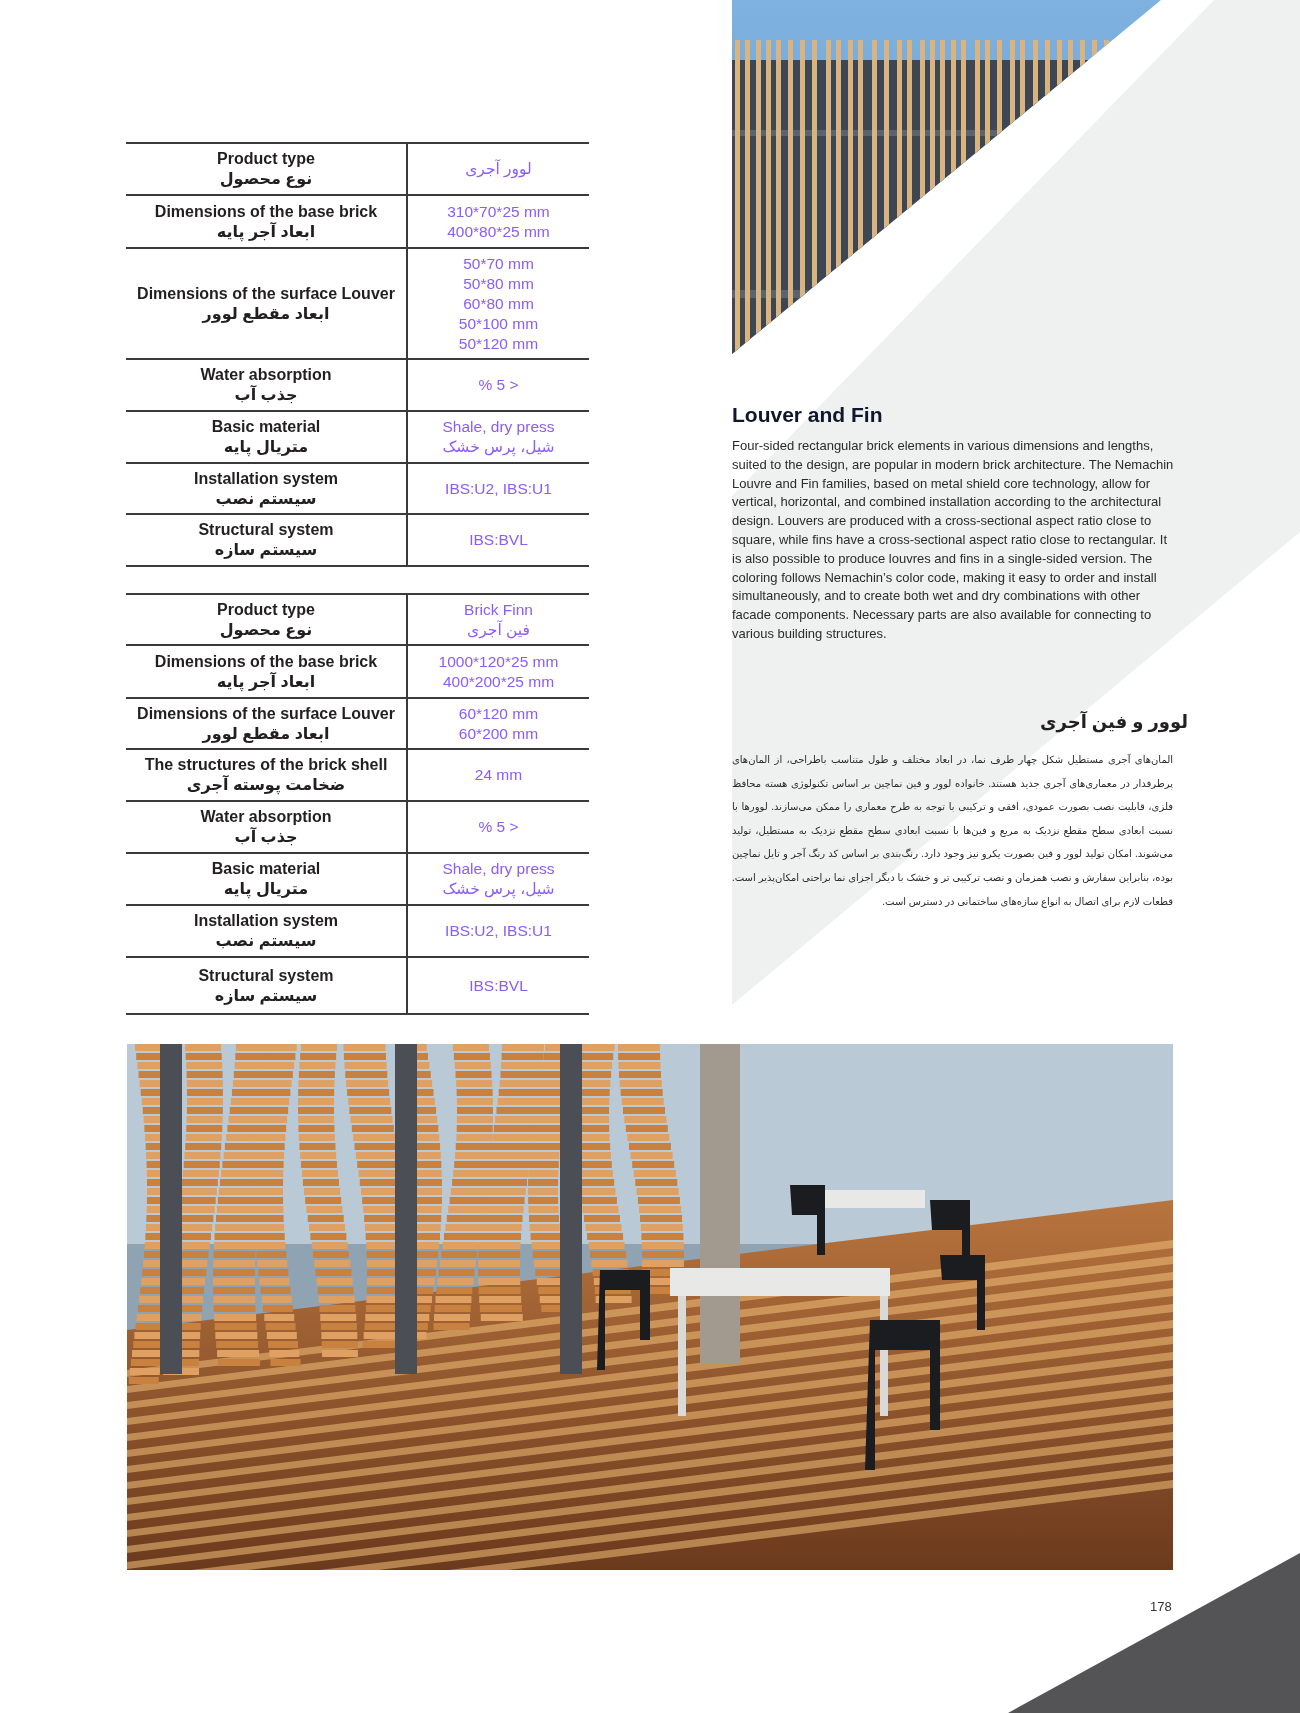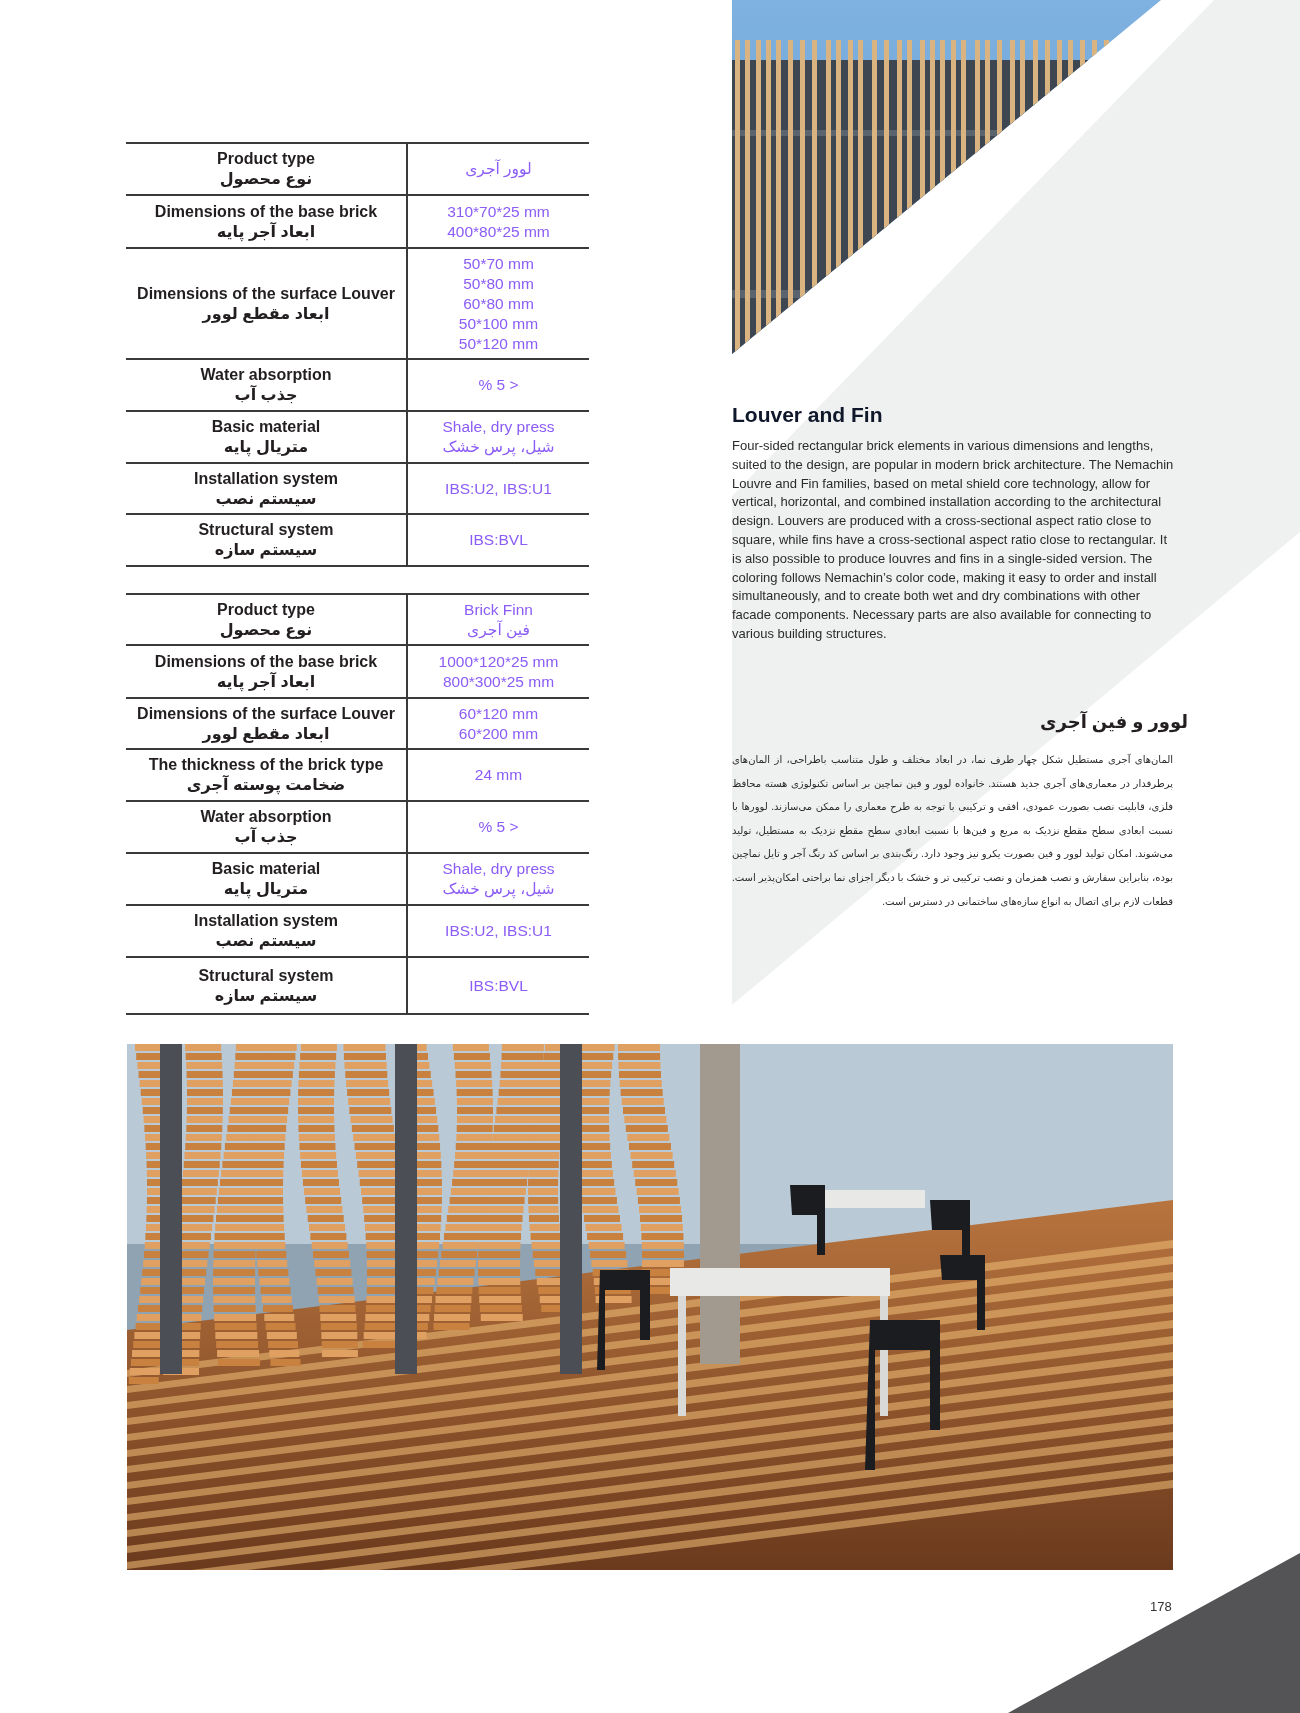--- a/index.html
+++ b/index.html
@@ -642,36 +642,36 @@
           <span class="fa">فین آجری</span>
         </td>
       </tr>
       <tr style="height: 53px;">
         <td class="label">
           <span class="en">Dimensions of the base brick</span>
           <span class="fa">ابعاد آجر پایه</span>
         </td>
         <td class="value">
           <span class="en">1000*120*25 mm</span>
-          <span class="en">800*300*25 mm</span>
+          <span class="en">400*200*25 mm</span>
         </td>
       </tr>
       <tr style="height: 51px;">
         <td class="label">
           <span class="en">Dimensions of the surface Louver</span>
           <span class="fa">ابعاد مقطع لوور</span>
         </td>
         <td class="value">
           <span class="en">60*120 mm</span>
           <span class="en">60*200 mm</span>
         </td>
       </tr>
       <tr style="height: 52px;">
         <td class="label">
-          <span class="en">The thickness of the brick type</span>
+          <span class="en">The structures of the brick shell</span>
           <span class="fa">ضخامت پوسته آجری</span>
         </td>
         <td class="value">
           <span class="en">24 mm</span>
         </td>
       </tr>
       <tr style="height: 52px;">
         <td class="label">
           <span class="en">Water absorption</span>
           <span class="fa">جذب آب</span>

